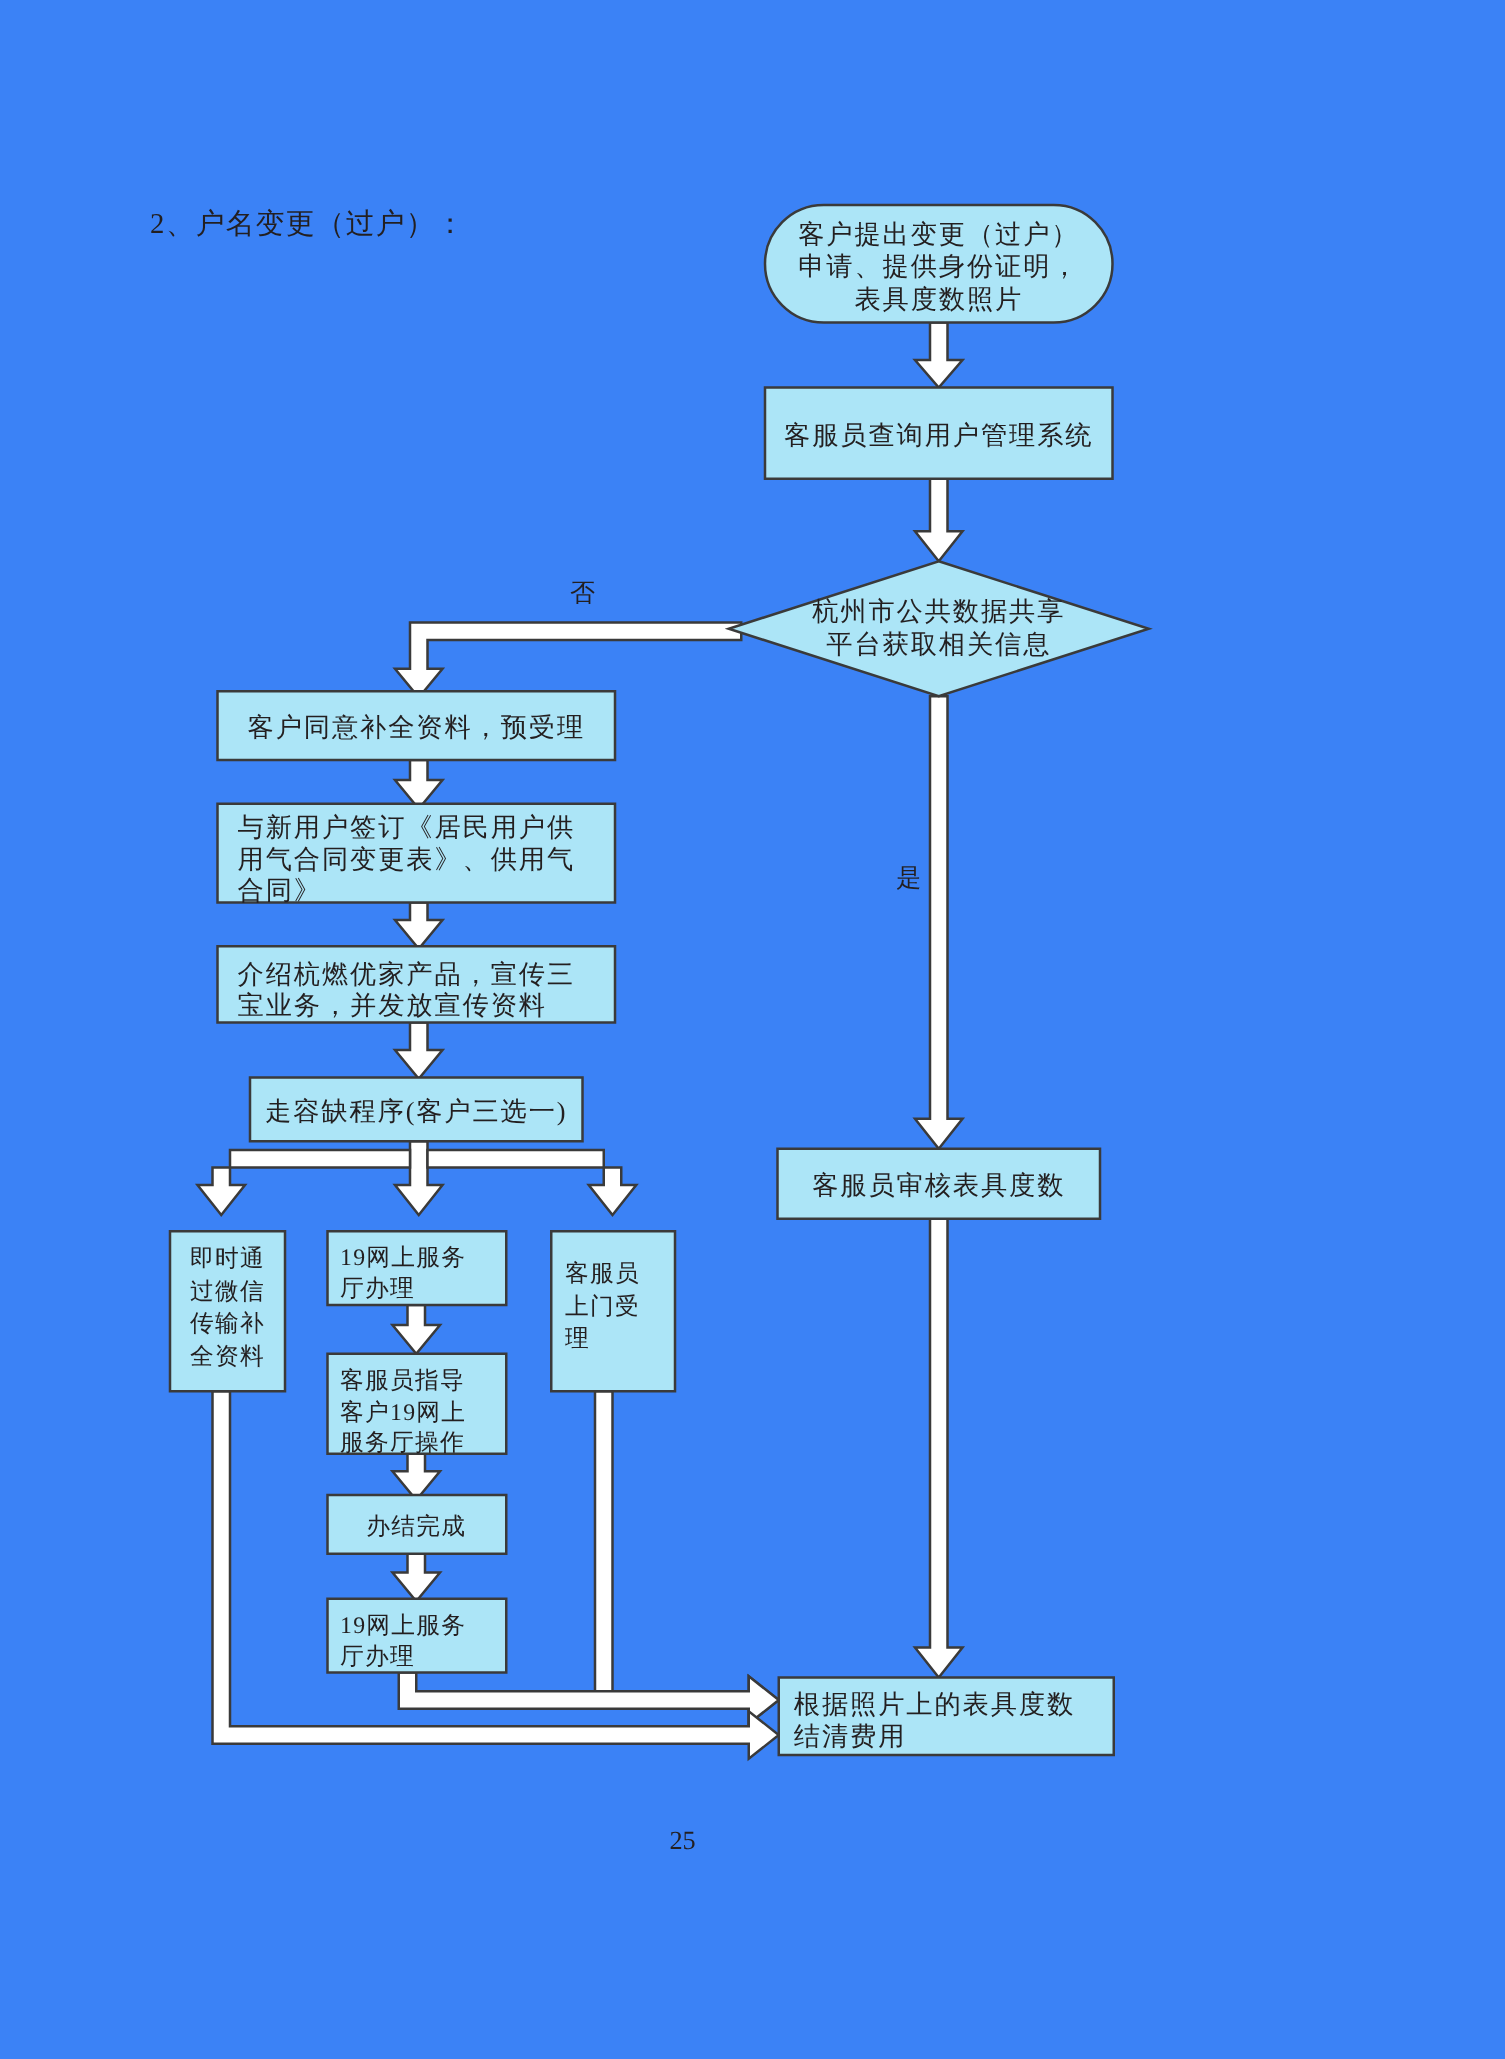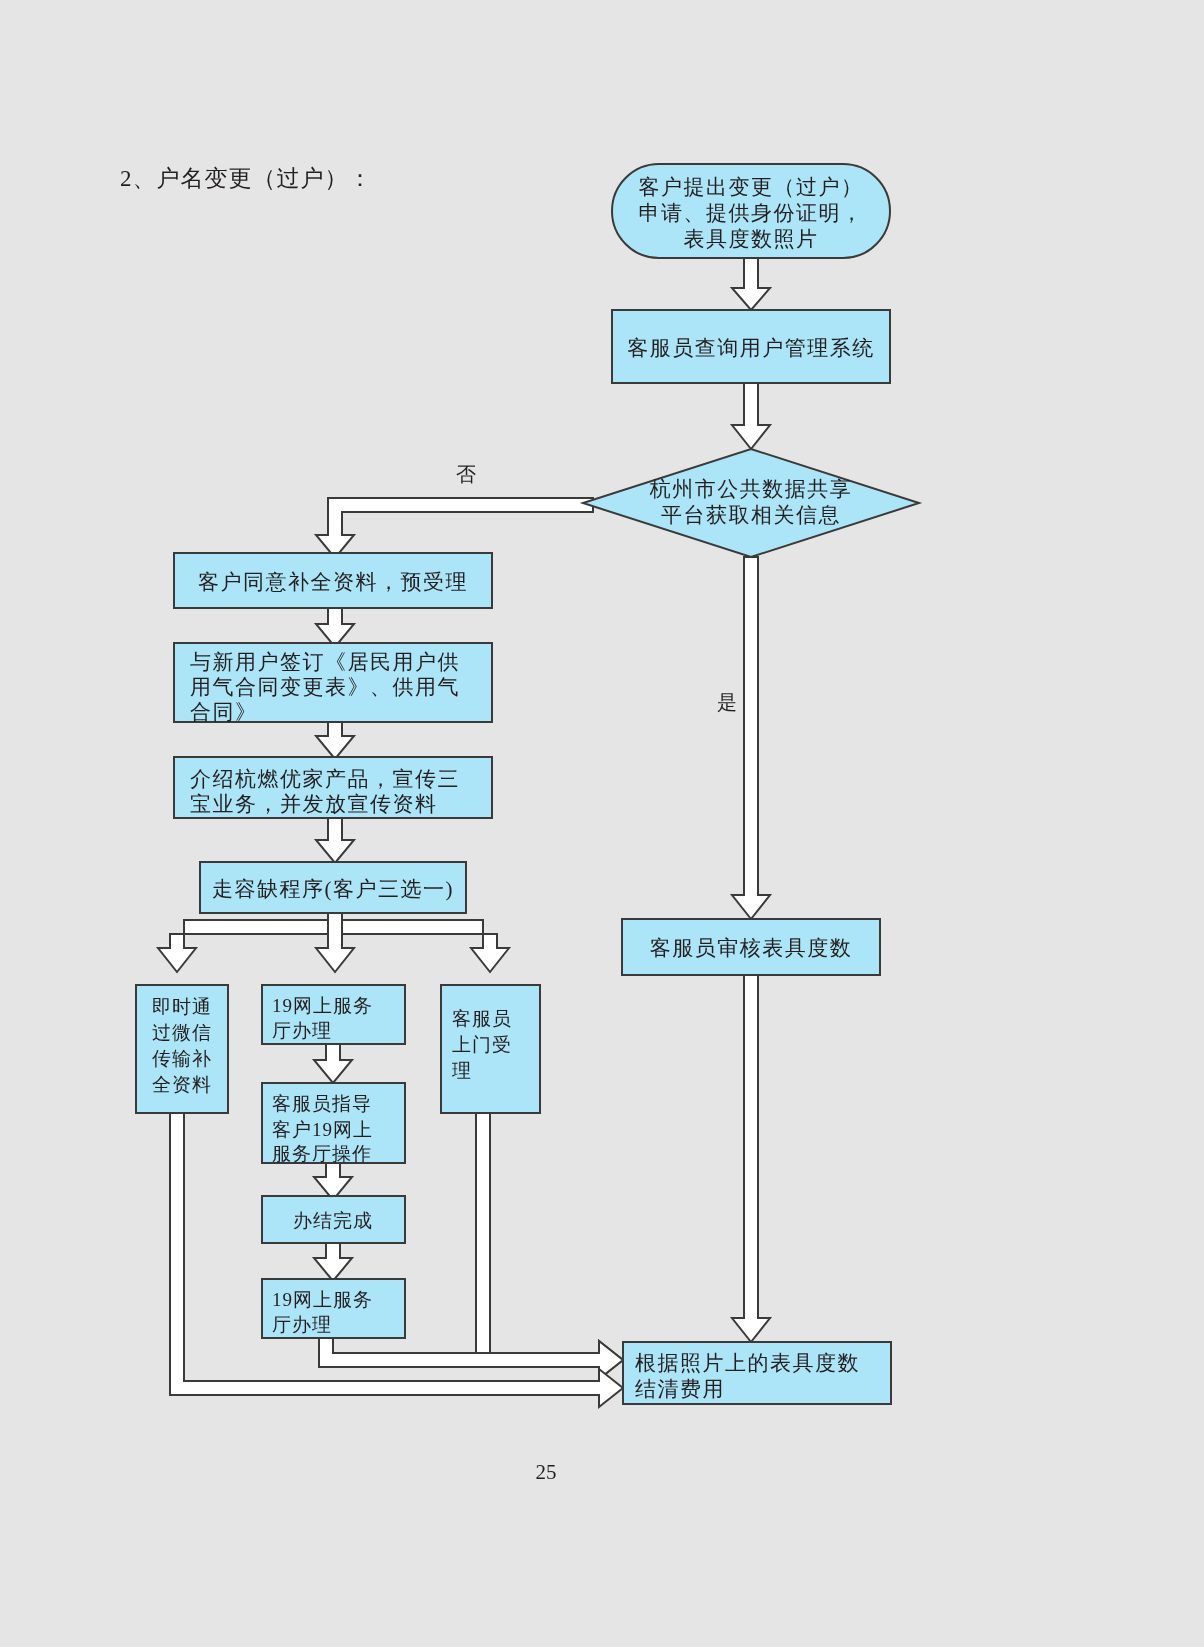--- a/index.html
+++ b/index.html
@@ -12,21 +12,21 @@
     height: 1647px;
     position: relative;
     font-family: "Liberation Serif", "DejaVu Serif", serif;
     overflow: hidden;
   }
   #page {
     position: absolute;
     left: 0; top: 0;
     width: 1204px;
     height: 1647px;
-    background: #e5e5e5;
+    background: #3b82f6;
   }
   .heading {
     position: absolute;
     left: 120px;
     top: 163px;
     font-size: 23px;
     color: #231f20;
     letter-spacing: 1px;
     white-space: nowrap;
     font-family: "Liberation Serif", "DejaVu Serif", serif;

